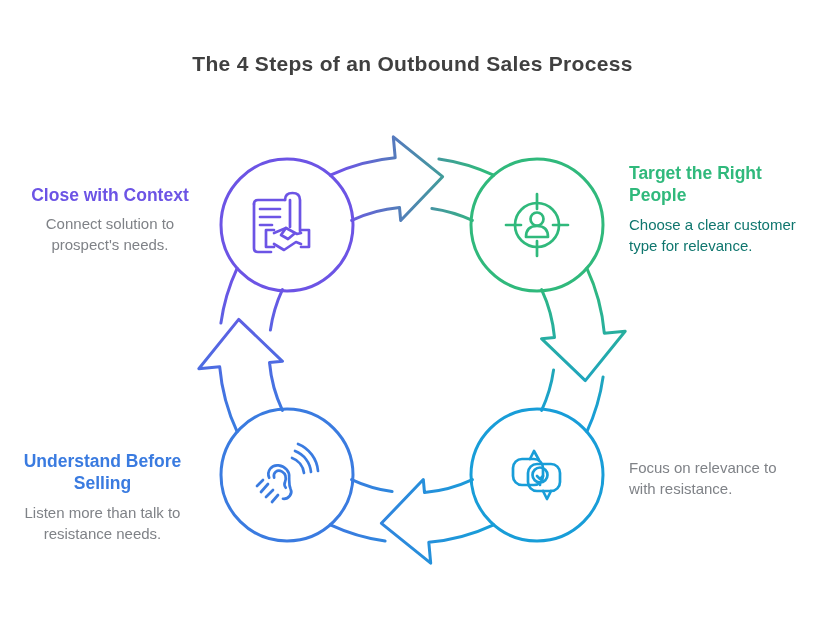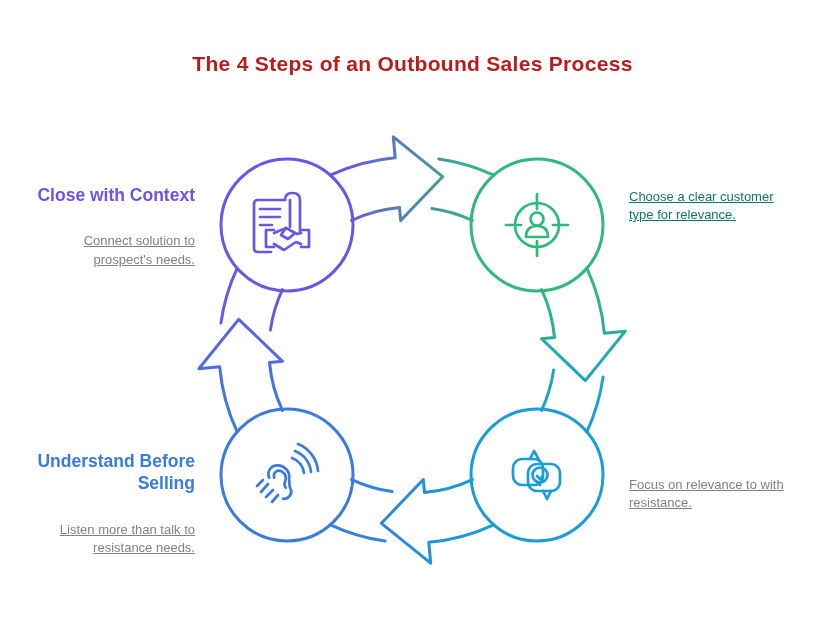--- a/index.html
+++ b/index.html
@@ -19,32 +19,32 @@
   .ring { fill:none; stroke:currentColor; stroke-width:3; }
   .icon path, .icon circle, .icon rect {
     fill:none; stroke:currentColor; stroke-width:2.7;
     stroke-linecap:round; stroke-linejoin:round;
   }
   #arrows-layer path {
     fill:none; stroke-width:3;
     stroke-linejoin:round; stroke-linecap:round;
   }
   .step-text { position:absolute; }
-  .step-text.align-right { text-align:right; }
+  .step-text.align-right { text-align:center; }
   .step-title { font-size:17.5px; font-weight:bold; line-height:1.28; }
-  .step-desc  { font-size:13px; line-height:1.4; margin-top:26px;text-decoration:underline; }
+  .step-desc  { font-size:15px; line-height:1.4; margin-top:7px; }
   .tl { top:184px; right:630px; width:170px; }
   .tr { top:162px; left:629px;  width:170px; }
   .bl { top:450px; right:630px; width:185px; }
   .br { top:450px; left:629px;  width:160px; }
 </style>
 </head>
 <body>
 
-<h1 class="page-title" style="color: #b91c1c;">The 4 Steps of an Outbound Sales Process</h1>
+<h1 class="page-title" style="color: #404040;">The 4 Steps of an Outbound Sales Process</h1>
 
 <svg id="cycle-svg" width="825" height="621" viewBox="0 0 825 621">
   <defs id="svg-defs">
       <linearGradient id="arrow-grad-0" gradientUnits="userSpaceOnUse" x1="341.0" y1="197.7" x2="483.0" y2="197.7">
         <stop offset="0" stop-color="#6c54e5"></stop>
         <stop offset="1" stop-color="#30b97c"></stop>
       </linearGradient>
       <linearGradient id="arrow-grad-1" gradientUnits="userSpaceOnUse" x1="564.3" y1="279.0" x2="564.3" y2="421.0">
         <stop offset="0" stop-color="#30b97c"></stop>
         <stop offset="1" stop-color="#189dd8"></stop>
@@ -125,20 +125,21 @@
 
   </g>
 </svg>
 
 <div class="step-text tl align-right">
   <h2 class="step-title" style="color: rgb(108, 84, 229);">Close with Context</h2>
   <p class="step-desc" style="color: rgb(127, 130, 135);">Connect solution to prospect's needs.</p>
 </div>
 
 <div class="step-text tr">
+  <h2 class="step-title" style="color: rgb(48, 185, 124);">Target the Right People</h2>
   <p class="step-desc" style="color: #0f766e;">Choose a clear customer type for relevance.</p>
 </div>
 
 <div class="step-text bl align-right">
   <h2 class="step-title" style="color: rgb(58, 123, 224);">Understand Before Selling</h2>
   <p class="step-desc" style="color: rgb(127, 130, 135);">Listen more than talk to resistance needs.</p>
 </div>
 
 <div class="step-text br">
   <p class="step-desc" style="color: rgb(127, 130, 135);">Focus on relevance to with resistance.</p>

